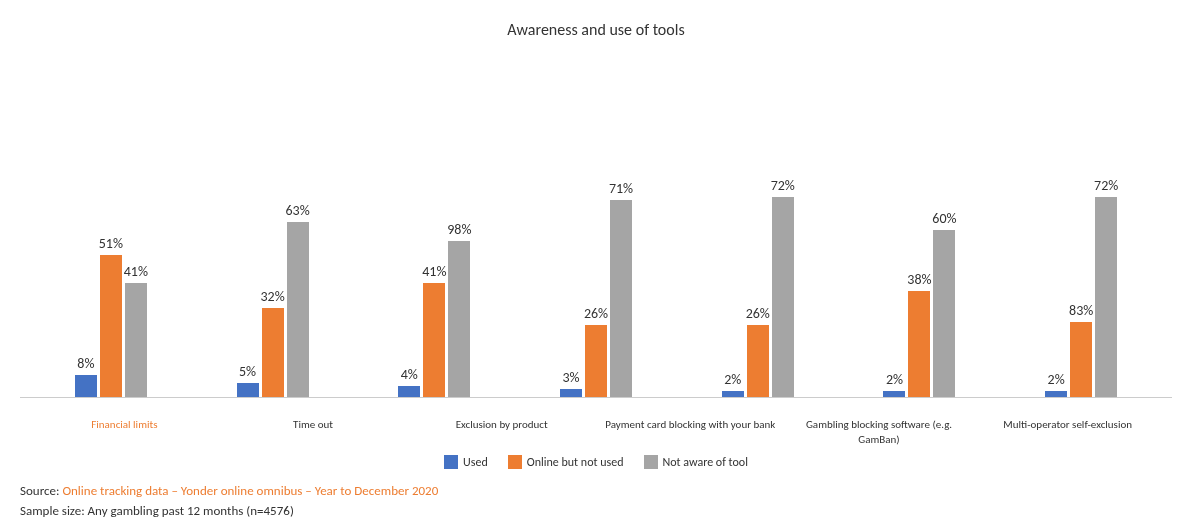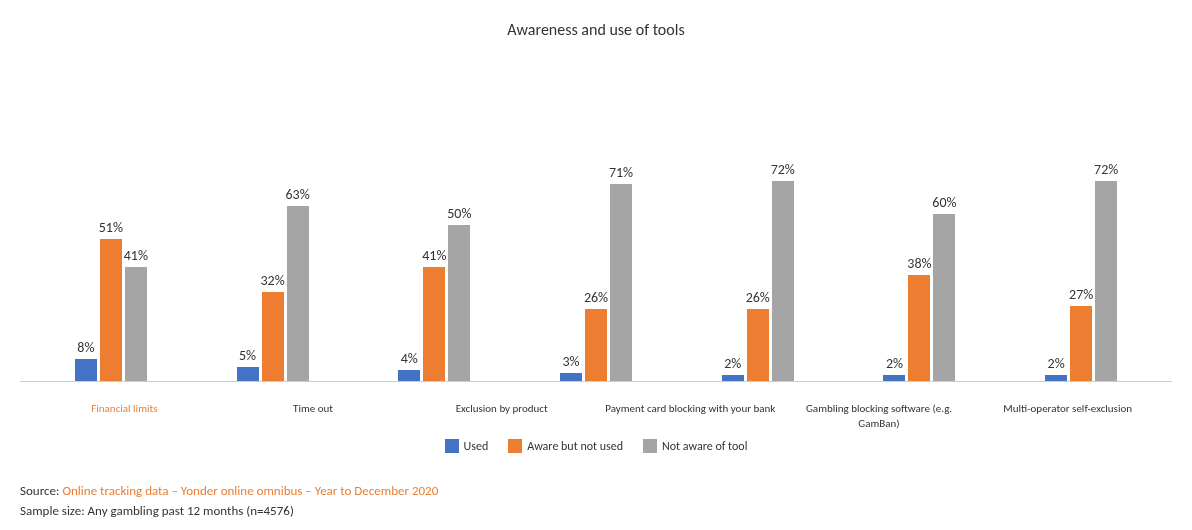--- a/index.html
+++ b/index.html
@@ -83,21 +83,21 @@
       line-height: 1.3;
     }
     .x-label.highlight {
       color: #ED7D31;
     }
     .legend {
       display: flex;
       justify-content: center;
       gap: 20px;
       margin-top: 8px;
-      margin-bottom: 24px;
+      margin-bottom: 8px;
     }
     .legend-item {
       display: flex;
       align-items: center;
       gap: 5px;
       font-size: 12px;
       color: #333;
     }
     .legend-box {
       width: 14px;
@@ -152,21 +152,21 @@
         <div class="group">
           <div class="bar-wrap">
             <span class="bar-label">4%</span>
             <div class="bar bar-blue" style="height: 11px;"></div>
           </div>
           <div class="bar-wrap">
             <span class="bar-label">41%</span>
             <div class="bar bar-orange" style="height: 114px;"></div>
           </div>
           <div class="bar-wrap">
-            <span class="bar-label">50%</span>
+            <span class="bar-label">98%</span>
             <div class="bar bar-gray" style="height: 156px;"></div>
           </div>
         </div>
         <div class="group">
           <div class="bar-wrap">
             <span class="bar-label">3%</span>
             <div class="bar bar-blue" style="height: 8px;"></div>
           </div>
           <div class="bar-wrap">
             <span class="bar-label">26%</span>
@@ -204,21 +204,21 @@
             <span class="bar-label">60%</span>
             <div class="bar bar-gray" style="height: 167px;"></div>
           </div>
         </div>
         <div class="group">
           <div class="bar-wrap">
             <span class="bar-label">2%</span>
             <div class="bar bar-blue" style="height: 6px;"></div>
           </div>
           <div class="bar-wrap">
-            <span class="bar-label">27%</span>
+            <span class="bar-label">83%</span>
             <div class="bar bar-orange" style="height: 75px;"></div>
           </div>
           <div class="bar-wrap">
             <span class="bar-label">72%</span>
             <div class="bar bar-gray" style="height: 200px;"></div>
           </div>
         </div>
       </div>
     <div class="x-labels" id="x-labels">
     <div class="x-label highlight">Financial limits</div>
@@ -230,21 +230,21 @@
       </div>
   </div>
 
   <div class="legend">
     <div class="legend-item">
       <div class="legend-box bar-blue"></div>
       <span>Used</span>
     </div>
     <div class="legend-item">
       <div class="legend-box bar-orange"></div>
-      <span>Aware but not used</span>
+      <span>Online but not used</span>
     </div>
     <div class="legend-item">
       <div class="legend-box bar-gray"></div>
       <span>Not aware of tool</span>
     </div>
   </div>
 
   <div class="source-text">
     <span>Source: </span><span class="source-link">Online tracking data – Yonder online omnibus – Year to December 2020</span><br>
     <span>Sample size: Any gambling past 12 months (n=4576)</span>

